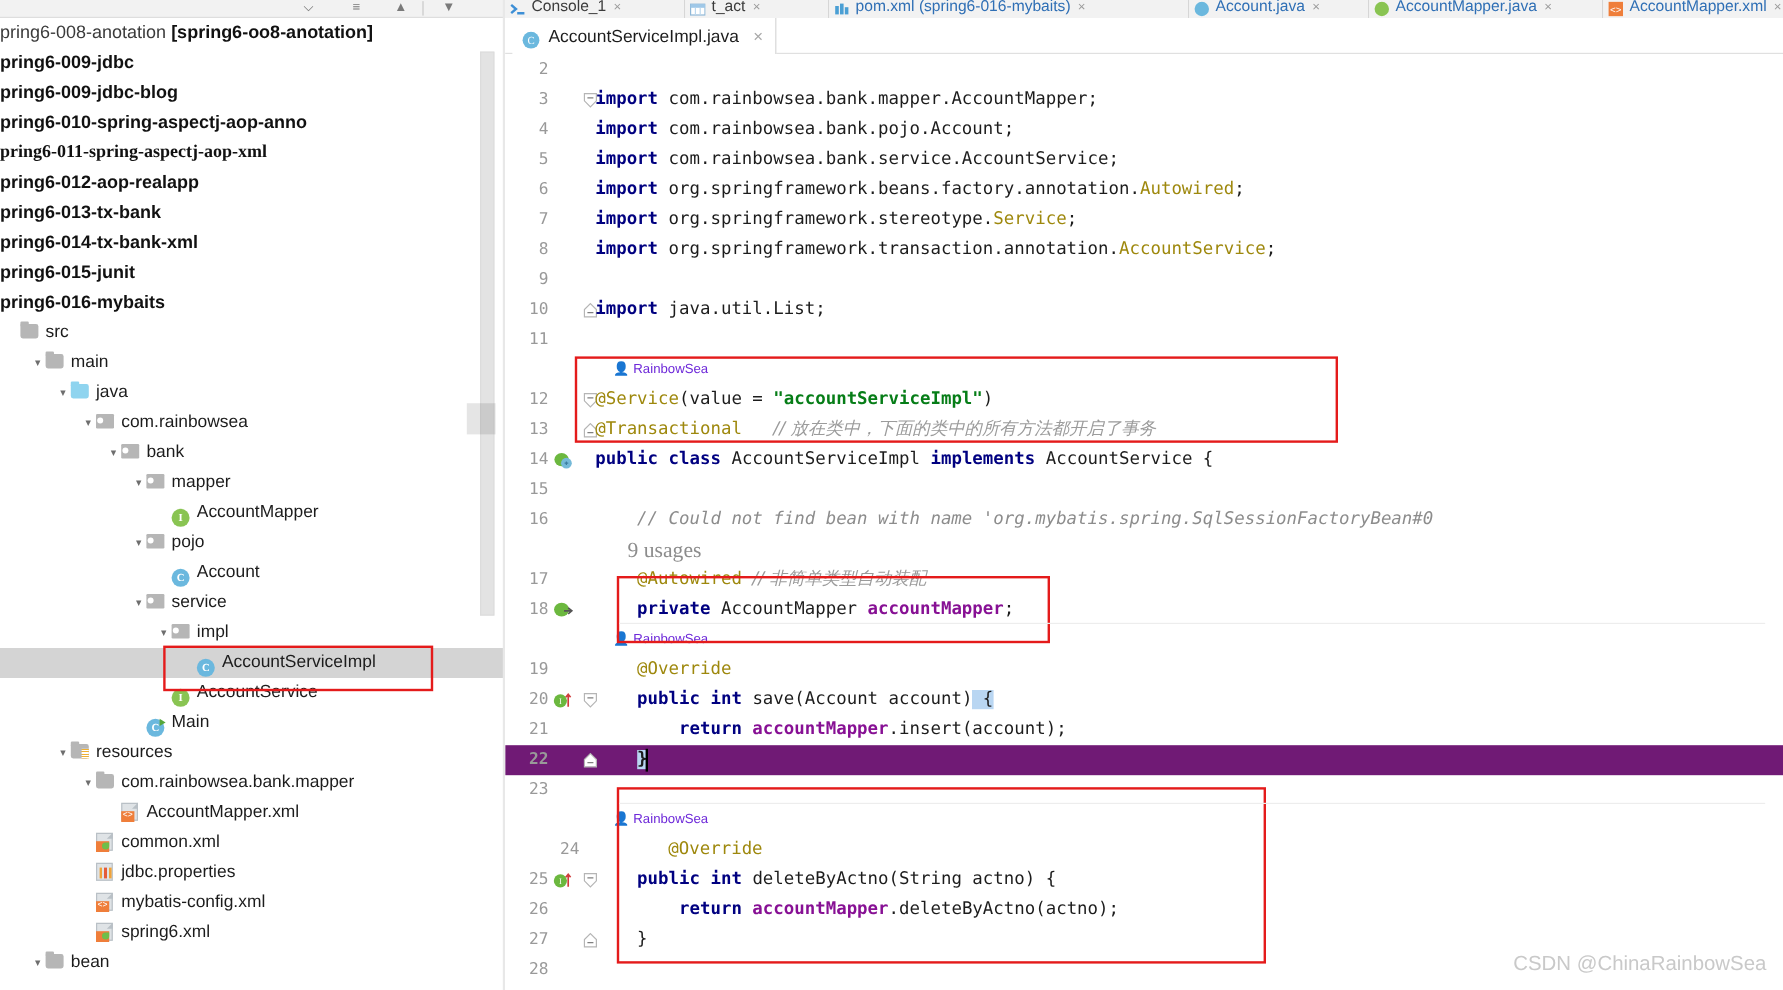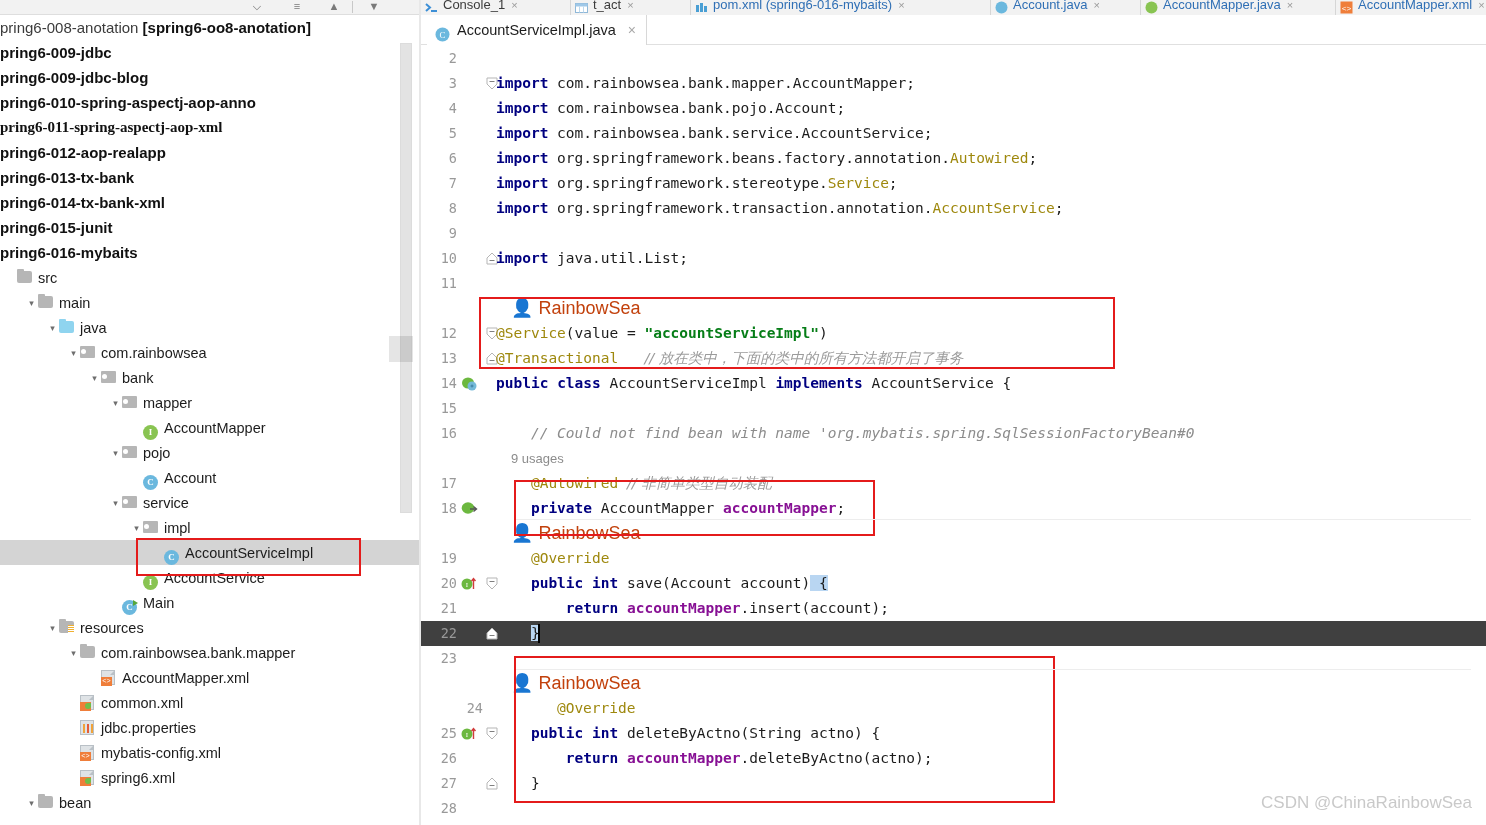--- a/index.html
+++ b/index.html
@@ -160,21 +160,21 @@
     background: #4f91d6;
   }
 
   #code {
     position: absolute; left: 0; top: 46px; width: 1065px; height: 779px;
     background: #ffffff; overflow: hidden;
     font-family: "DejaVu Sans Mono", monospace;
     font-size: 14.5px;
   }
   .ln-row { position: absolute; left: 0; width: 1065px; height: 25px; }
-  .ln-row.cur { background: #404040; }
+  .ln-row.cur { background: #701a75; font-weight: bold; }
   .gutter-num {
     position: absolute; left: 0; width: 36px; text-align: right;
     color: #999999; font-size: 13.5px; line-height: 25px;
     font-family: "DejaVu Sans Mono", monospace;
   }
   .gutter-icon { position: absolute; left: 40px; top: 4px; width: 17px; height: 17px; }
   .fold { position: absolute; left: 65px; top: 6px; width: 12px; height: 13px; color:#9a9a9a; }
   .code-line {
     position: absolute; left: 75px; line-height: 25px; white-space: pre;
     color: #1c1c1c;
@@ -182,22 +182,22 @@
   .anno-line { position: absolute; left: 75px; line-height: 25px; white-space: pre;
     color: #9a9a9a; font-family:"Liberation Sans", sans-serif; font-size:14px; }
 
   
   .kw   { color: #000080; font-weight: bold; }
   .ann  { color: #9e880d; }
   .str  { color: #067d17; font-weight: bold; }
   .fld  { color: #871094; font-weight: bold; }
   .com  { color: #8c8c8c; font-style: italic; }
   .cmcn { color: #9b9b9b; font-style: italic; font-family: "DejaVu Sans", sans-serif; }
-  .usages { color: #8c8c8c; font-family:Liberation Sans, sans-serif; font-size:13px; }
-  .authorline { color: #c2410c; font-family:"Liberation Sans", sans-serif; font-size:18px; }
+  .usages { color: #8c8c8c; font-family:Liberation Serif, serif; font-size:18px;margin-left:12px; }
+  .authorline { color: #6d28d9; font-family:"Liberation Sans", sans-serif; font-size:11px; }
   .brace-hl { background: #b9d6f2; }
 
   
   .redbox { position: absolute; border: 2px solid #e41b1b; pointer-events: none; }
 
   
   .memsep { position:absolute; height:1px; background:#ededed; }
 
   
   #watermark {

